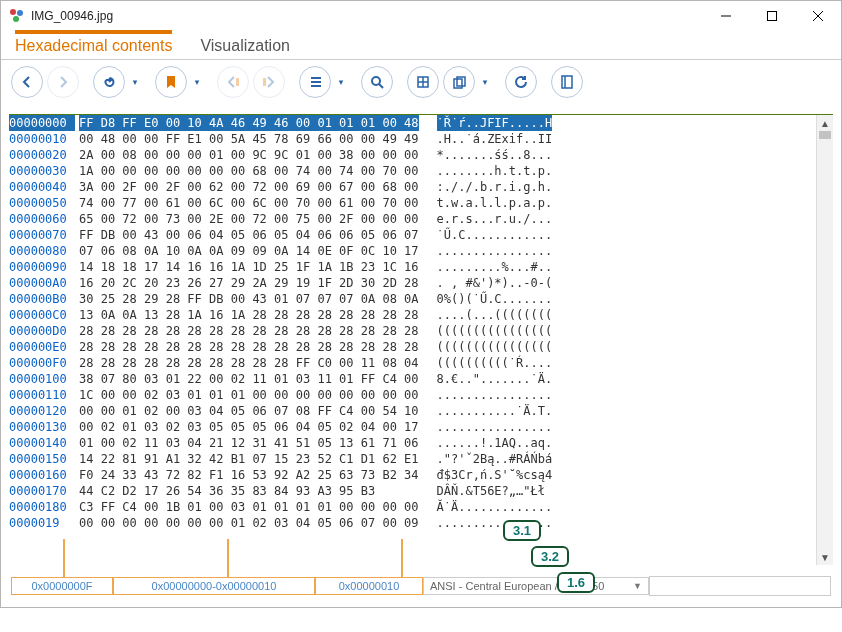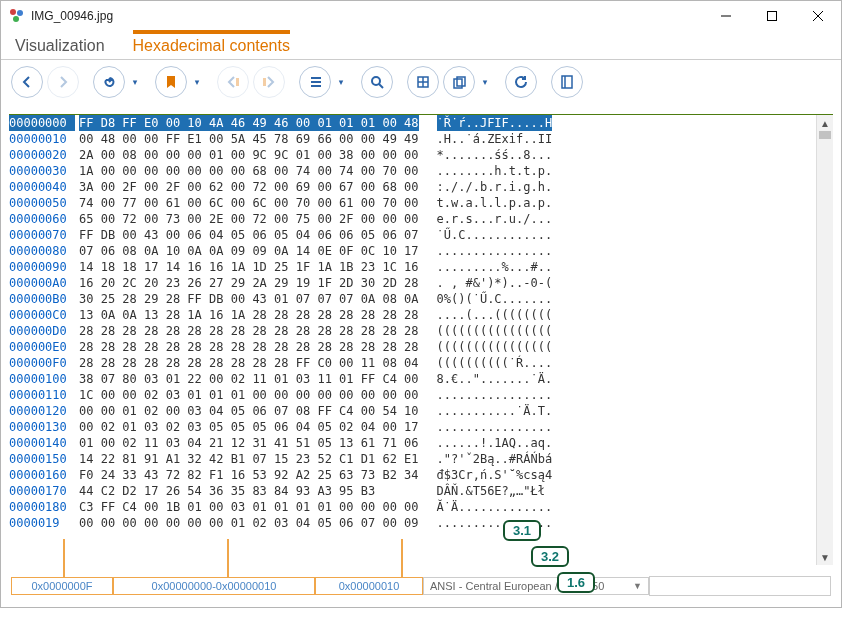--- a/index.html
+++ b/index.html
@@ -76,22 +76,22 @@
     <div class="winbtn">
           <svg width="10" height="10">
             <line x1="0" y1="0" x2="10" y2="10" stroke-width="1"></line>
             <line x1="10" y1="0" x2="0" y2="10" stroke-width="1"></line>
           </svg>
         </div>
   </div>
 </div>
 
 <div class="tabs">
+  <div class="tab active">Hexadecimal contents</div>
   <div class="tab">Visualization</div>
-  <div class="tab active">Hexadecimal contents</div>
 </div>
 
 <div class="toolbar">
   <div class="tbtn">
         <svg width="14" height="14" viewBox="0 0 14 14" fill="none" stroke="#2a63a8" stroke-width="2">
           <path d="M9 2 4 7l5 5"></path>
         </svg>
       </div>
   <div class="tbtn disabled">
         <svg width="14" height="14" viewBox="0 0 14 14" fill="none" stroke="#2a63a8" stroke-width="2">

